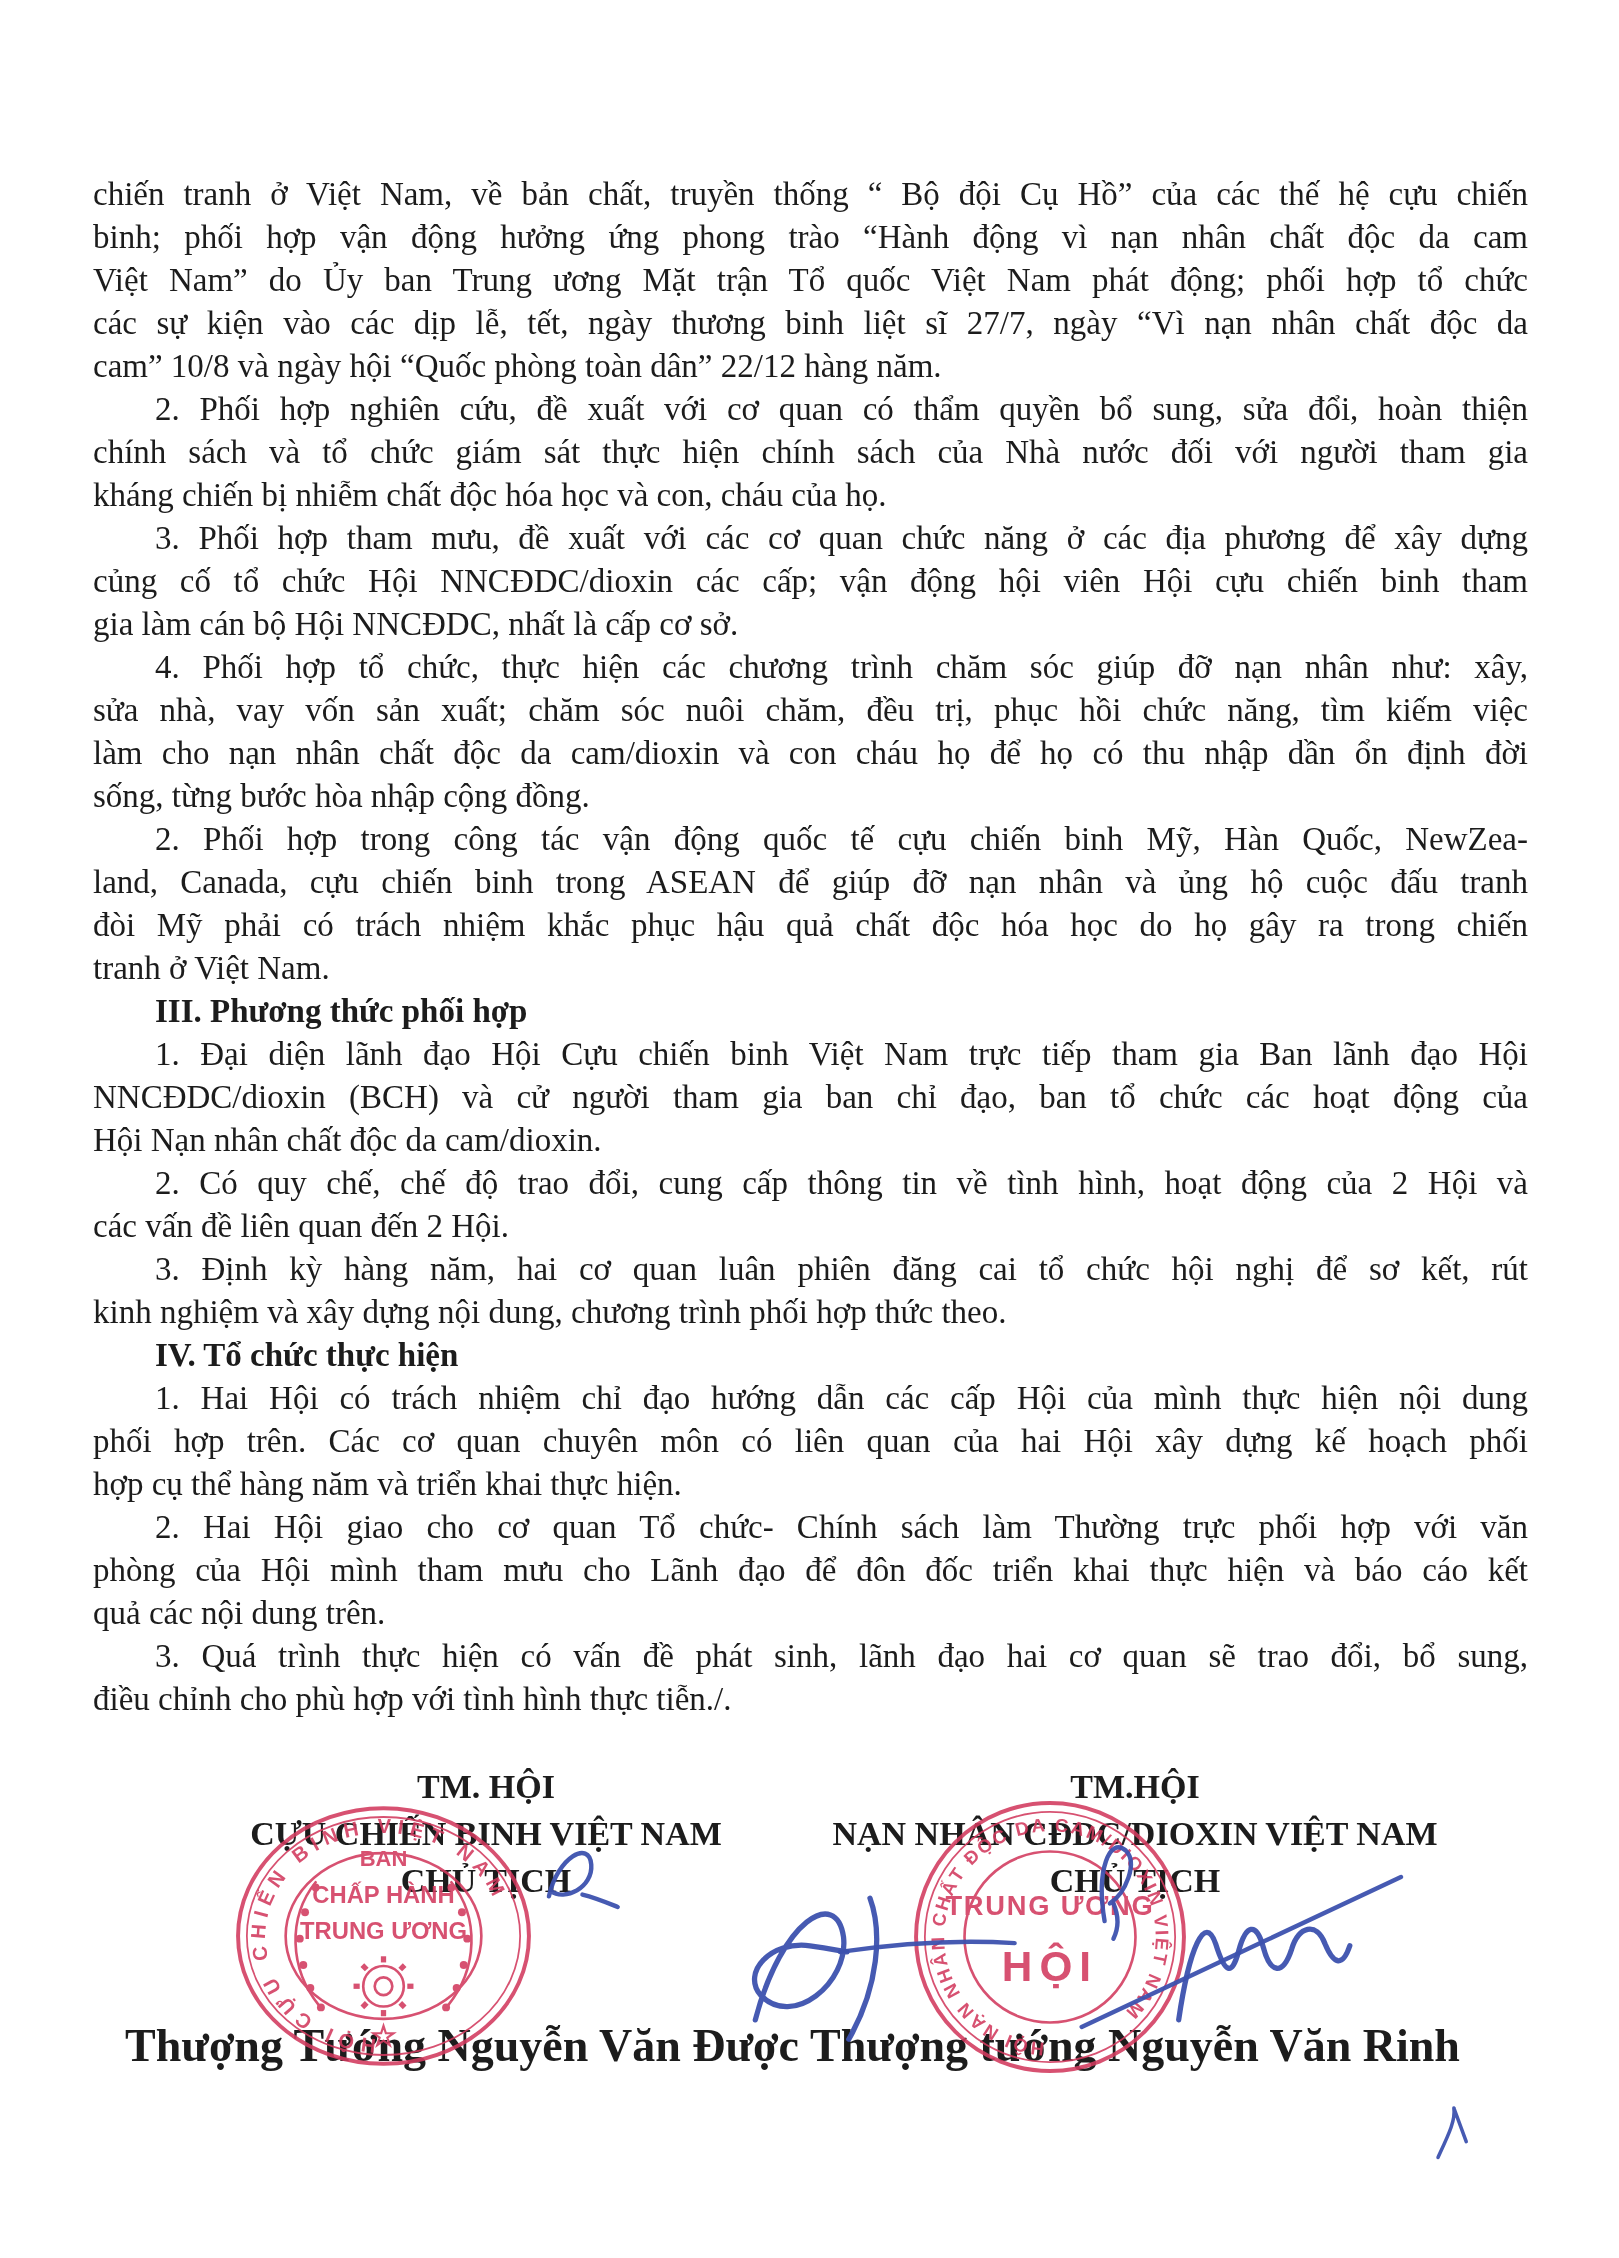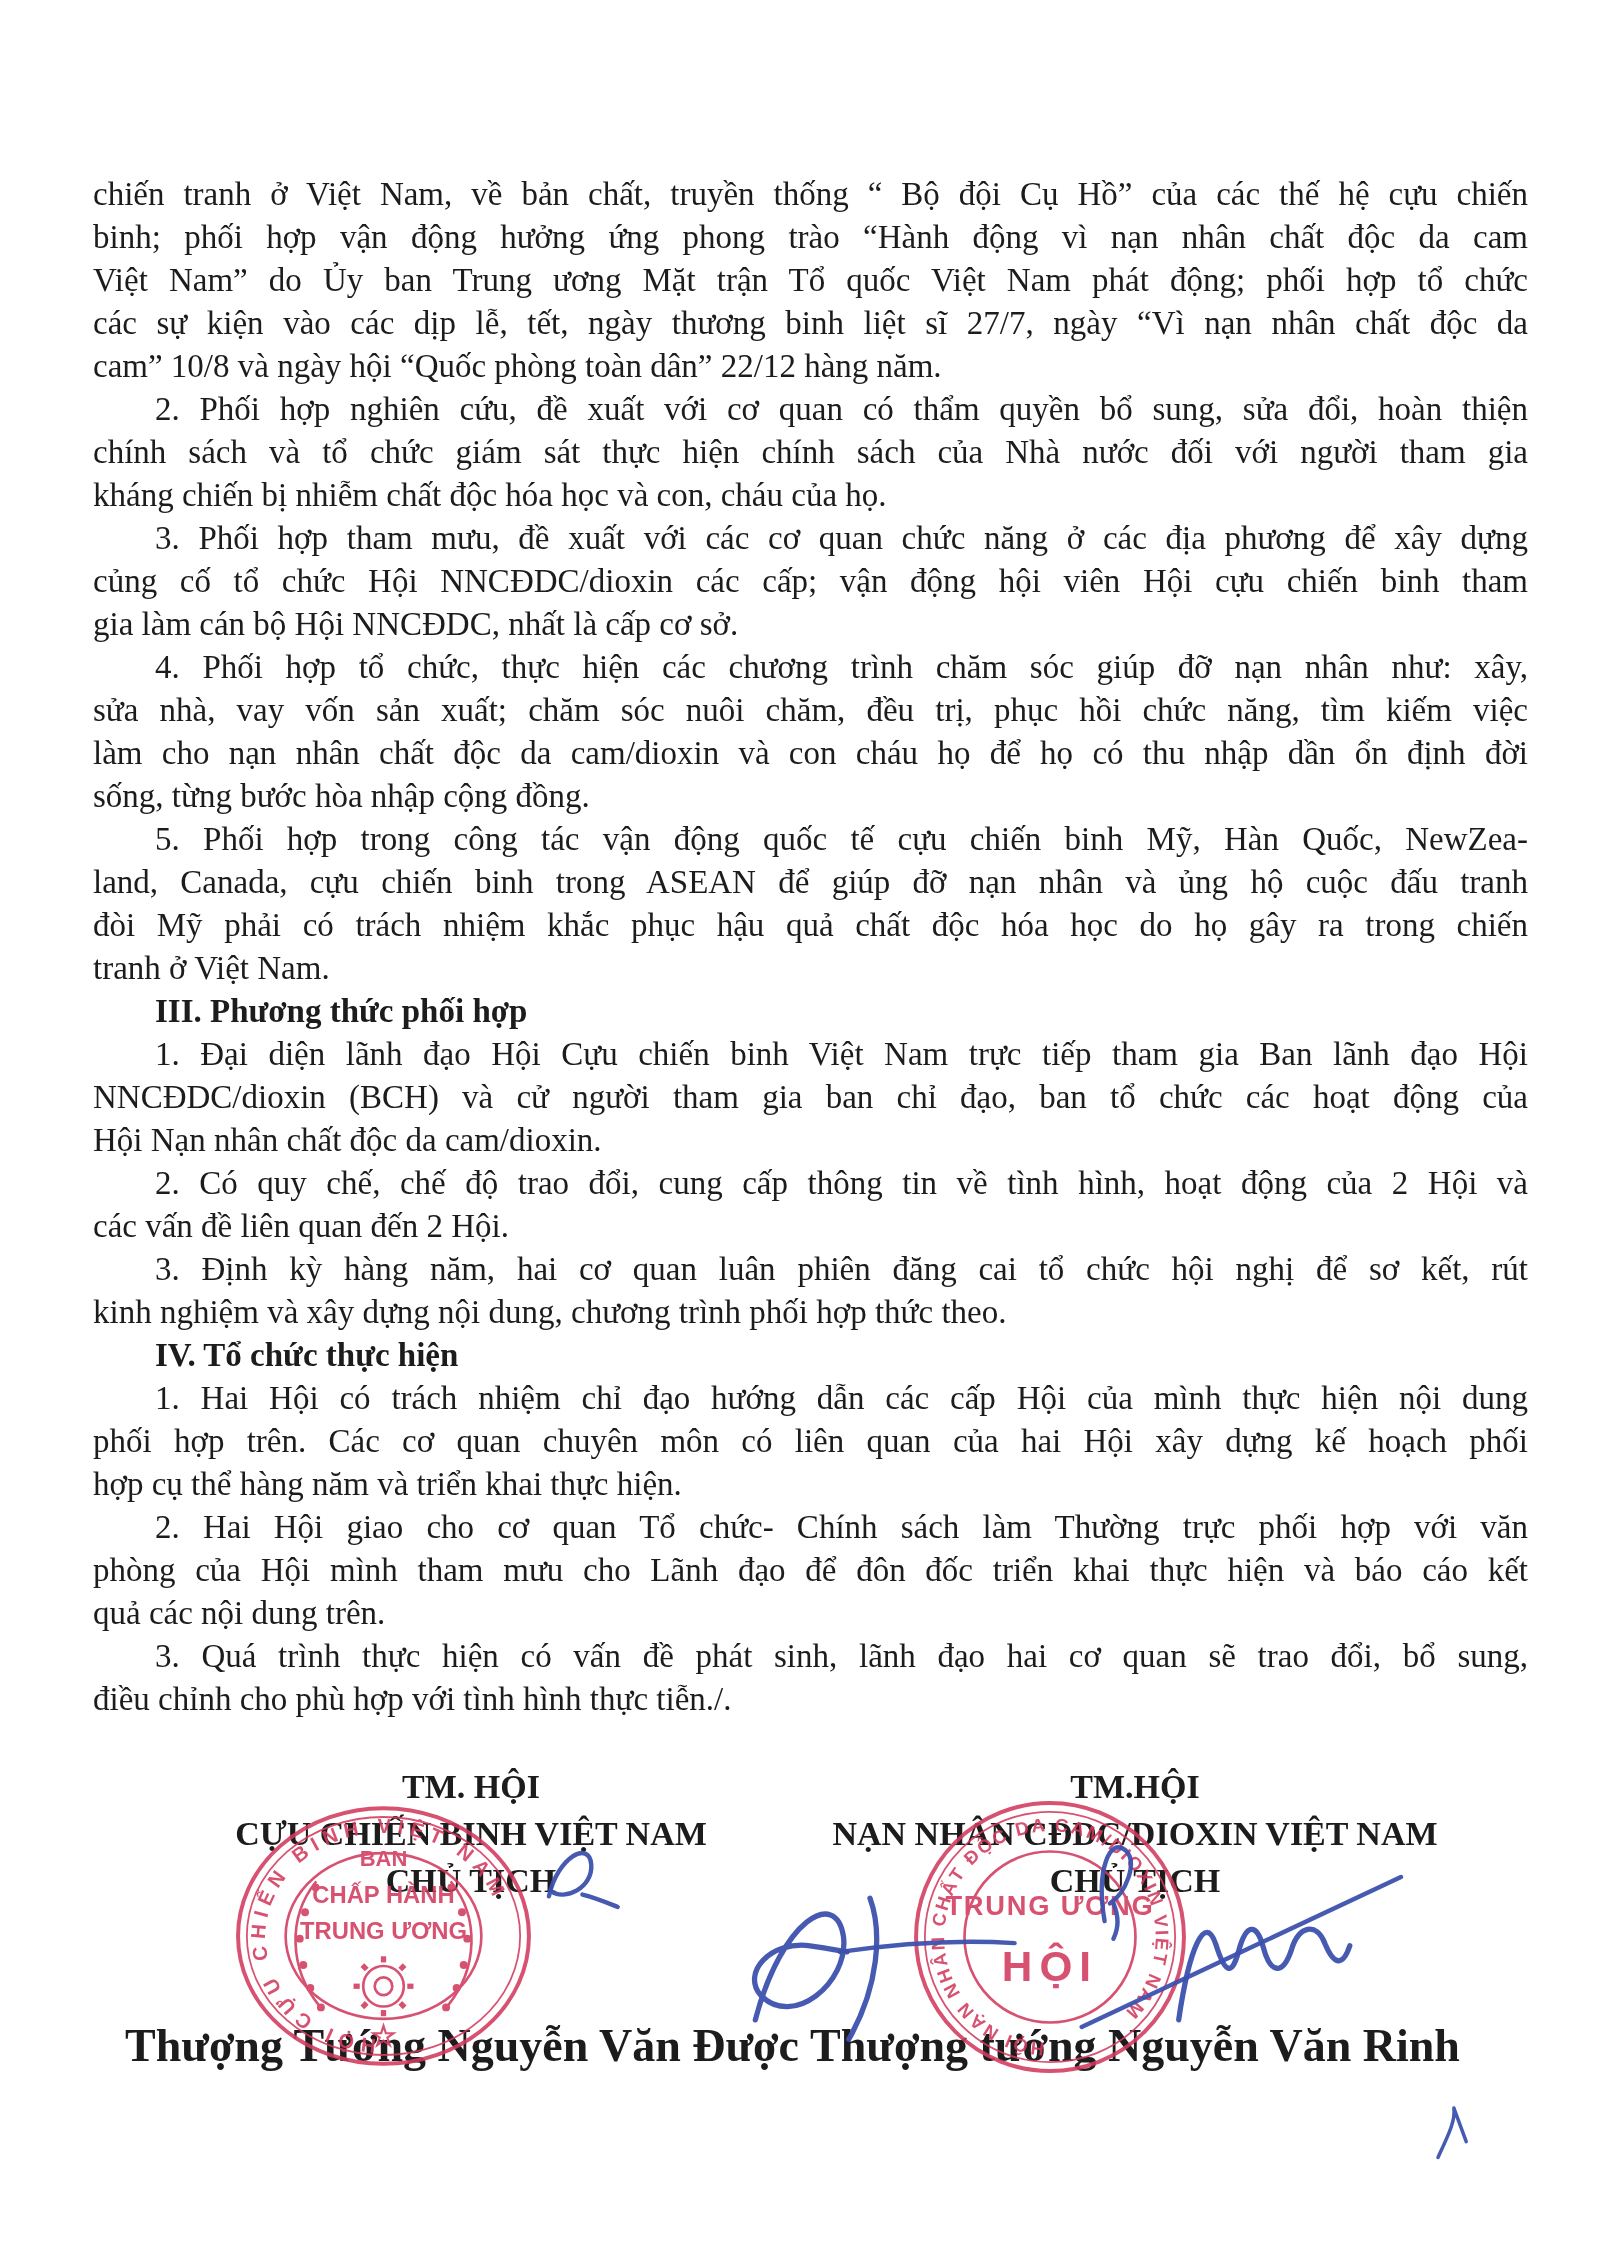--- a/index.html
+++ b/index.html
@@ -23,21 +23,21 @@
   }
   .line.last{text-align-last:left;}
   .line.indent{padding-left:62px;}
   .line.heading{font-weight:bold;text-align-last:left;}
   
   .sig{
     position:absolute;top:1763px;width:706px;
     text-align:center;font-weight:bold;font-size:34px;line-height:47px;
     z-index:1;
   }
-  .sig-left{left:118px;}
+  .sig-left{left:133px;}
   .sig-right{left:782px;}
   .name{
     position:absolute;top:2019px;width:706px;
     text-align:center;font-weight:bold;font-size:46px;
     z-index:1;
   }
   .name-left{left:109px;}
   .name-right{left:782px;}
   
   .stamp{position:absolute;z-index:2;opacity:.88;}
@@ -63,21 +63,21 @@
       <div class="line indent">2. Phối hợp nghiên cứu, đề xuất với cơ quan có thẩm quyền bổ sung, sửa đổi, hoàn thiện</div>
       <div class="line">chính sách và tổ chức giám sát thực hiện chính sách của Nhà nước đối với người tham gia</div>
       <div class="line last">kháng chiến bị nhiễm chất độc hóa học và con, cháu của họ.</div>
       <div class="line indent">3. Phối hợp tham mưu, đề xuất với các cơ quan chức năng ở các địa phương để xây dựng</div>
       <div class="line">củng cố tổ chức Hội NNCĐDC/dioxin các cấp; vận động hội viên Hội cựu chiến binh tham</div>
       <div class="line last">gia làm cán bộ Hội NNCĐDC, nhất là cấp cơ sở.</div>
       <div class="line indent">4. Phối hợp tổ chức, thực hiện các chương trình chăm sóc giúp đỡ nạn nhân như: xây,</div>
       <div class="line">sửa nhà, vay vốn sản xuất; chăm sóc nuôi chăm, đều trị, phục hồi chức năng, tìm kiếm việc</div>
       <div class="line">làm cho nạn nhân chất độc da cam/dioxin và con cháu họ để họ có thu nhập dần ổn định đời</div>
       <div class="line last">sống, từng bước hòa nhập cộng đồng.</div>
-      <div class="line indent">5. Phối hợp trong công tác vận động quốc tế cựu chiến binh Mỹ, Hàn Quốc, NewZea-</div>
+      <div class="line indent">2. Phối hợp trong công tác vận động quốc tế cựu chiến binh Mỹ, Hàn Quốc, NewZea-</div>
       <div class="line">land, Canada, cựu chiến binh trong ASEAN để giúp đỡ nạn nhân và ủng hộ cuộc đấu tranh</div>
       <div class="line">đòi Mỹ phải có trách nhiệm khắc phục hậu quả chất độc hóa học do họ gây ra trong chiến</div>
       <div class="line last">tranh ở Việt Nam.</div>
       <div class="line heading indent last">III. Phương thức phối hợp</div>
       <div class="line indent">1. Đại diện lãnh đạo Hội Cựu chiến binh Việt Nam trực tiếp tham gia Ban lãnh đạo Hội</div>
       <div class="line">NNCĐDC/dioxin (BCH) và cử người tham gia ban chỉ đạo, ban tổ chức các hoạt động của</div>
       <div class="line last">Hội Nạn nhân chất độc da cam/dioxin.</div>
       <div class="line indent">2. Có quy chế, chế độ trao đổi, cung cấp thông tin về tình hình, hoạt động của 2 Hội và</div>
       <div class="line last">các vấn đề liên quan đến 2 Hội.</div>
       <div class="line indent">3. Định kỳ hàng năm, hai cơ quan luân phiên đăng cai tổ chức hội nghị để sơ kết, rút</div>

